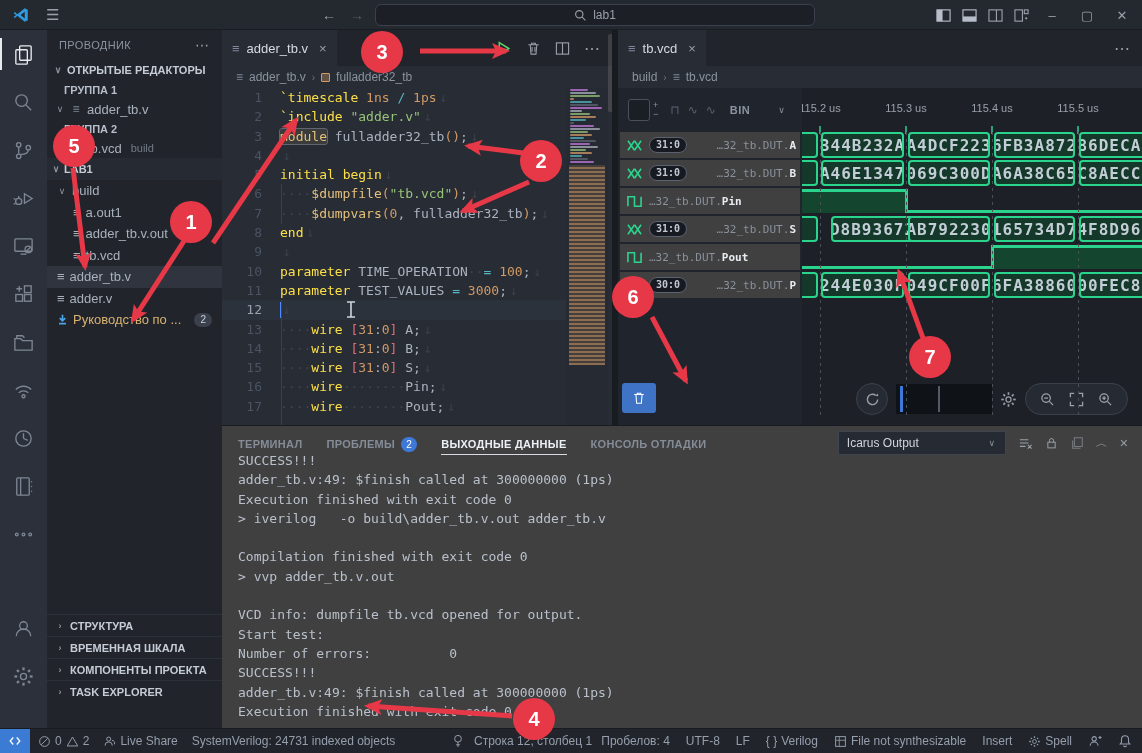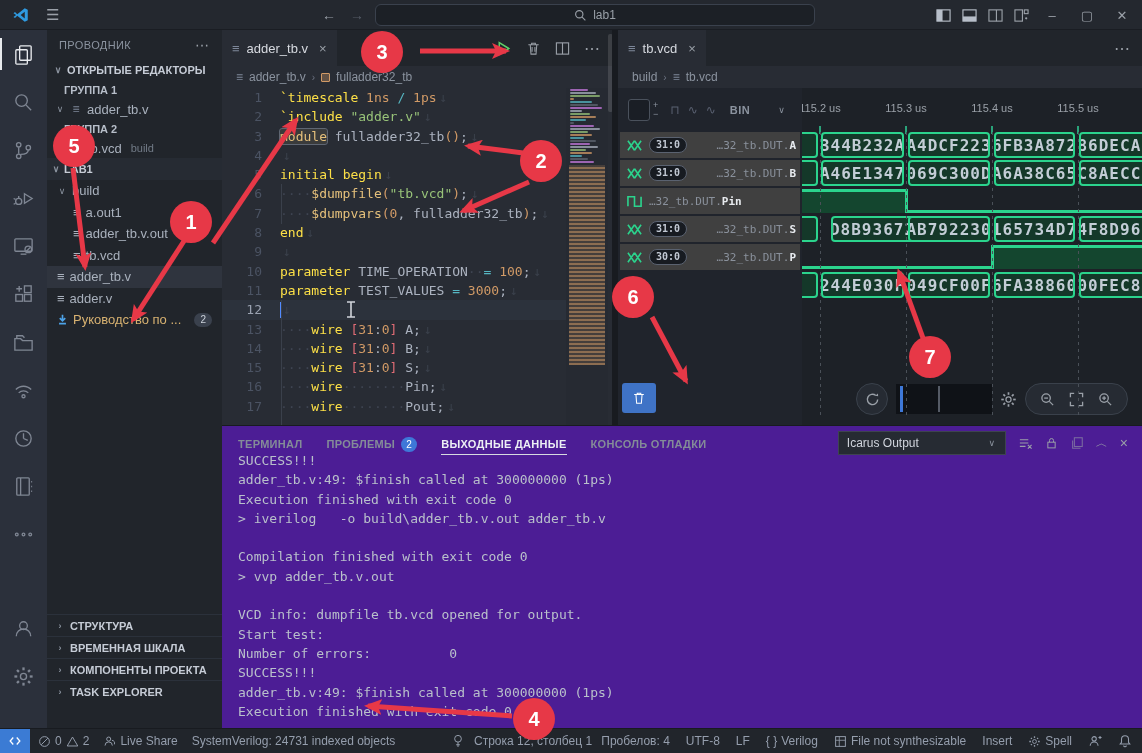--- a/index.html
+++ b/index.html
@@ -102,21 +102,21 @@
   .btn-add{width:137px;}
   .btn-trash{width:34px;}
   .wv-ctl{position:absolute;right:14px;bottom:10px;display:flex;align-items:center;gap:8px;}
   .ctl-circle{width:32px;height:32px;border-radius:50%;background:#262b33;border:1px solid #3a414b;display:flex;align-items:center;justify-content:center;color:#9aa0a8;font-size:15px;}
   .ctl-scrub{width:96px;height:30px;background:#0f1217;position:relative;}
   .scrub-blue{position:absolute;left:4px;top:2px;width:3px;height:26px;background:#3e78d8;}
   .scrub-grey{position:absolute;left:42px;top:2px;width:2px;height:26px;background:#555b66;}
   .ctl-pill{height:32px;background:#262b33;border:1px solid #3a414b;border-radius:16px;display:flex;align-items:center;gap:14px;padding:0 14px;color:#9aa0a8;}
 
   
-  .panel{position:absolute;left:222px;top:425px;width:920px;height:303px;background:#4c1d95;border-top:1px solid #181b20;}
+  .panel{position:absolute;left:222px;top:425px;width:920px;height:303px;background:#404040;border-top:1px solid #181b20;}
   .pn-tabs{position:absolute;left:16px;top:6px;display:flex;gap:24px;align-items:center;height:24px;font-size:11px;font-weight:bold;letter-spacing:.3px;color:#848c98;}
   .pn-tab{display:flex;align-items:center;gap:6px;}
   .pn-tab.active{color:#eceff4;border-bottom:1px solid #d7dae0;padding-bottom:4px;margin-bottom:-5px;}
   .badge-blue{background:#3e78d8;color:#fff;border-radius:8px;min-width:16px;height:15px;font-size:10px;display:flex;align-items:center;justify-content:center;padding:0 4px;font-weight:normal;}
   .pn-right{position:absolute;right:14px;top:5px;display:flex;align-items:center;gap:12px;color:#9aa0a8;}
   .pn-select{width:168px;height:24px;background:#262b33;border:1px solid #3e4450;display:flex;align-items:center;padding:0 8px;font-size:12px;color:#d0d5dd;}
   .pn-select .chev{margin-left:auto;}
   .pn-out{position:absolute;left:16px;top:25px;right:4px;bottom:0;overflow:hidden;font-size:13px;line-height:19.3px;color:#b9c0cb;white-space:pre;}
   .pout-line{height:19.3px;}
   .pout-line.cmd,.pout-line.cmdc{border-left:1px solid #4a5058;padding-left:6px;margin-left:-7px;}
@@ -505,20 +505,28 @@
               <span class="sig-name leftal"><span>…32_tb.DUT.</span><b>Pin</b></span>
             </div>
             <div class="wv-row">
               <span>
                 <svg class="icon" width="17" height="15" viewBox="0 0 18 16">
                   <path d="M2 3 L9 13 M9 3 L2 13 M9 3 L16 13 M16 3 L9 13" stroke="#2bd48d" stroke-width="1.7" fill="none"></path>
                 </svg>
               </span>
               <span class="sig-badge">31:0</span>
               <span class="sig-name"><span>…32_tb.DUT.</span><b>S</b></span>
+            </div>
+            <div class="wv-row">
+              <span>
+                <svg class="icon" width="17" height="15" viewBox="0 0 18 16">
+                  <path d="M2 13 V3 H9 V13 H16 V3" stroke="#2bd48d" stroke-width="1.7" fill="none"></path>
+                </svg>
+              </span>
+              <span class="sig-name leftal"><span>…32_tb.DUT.</span><b>Pout</b></span>
             </div>
             <div class="wv-row">
               <span>
                 <svg class="icon" width="17" height="15" viewBox="0 0 18 16">
                   <path d="M2 3 L9 13 M9 3 L2 13 M9 3 L16 13 M16 3 L9 13" stroke="#2bd48d" stroke-width="1.7" fill="none"></path>
                 </svg>
               </span>
               <span class="sig-badge">30:0</span>
               <span class="sig-name"><span>…32_tb.DUT.</span><b>P</b></span>
             </div>

